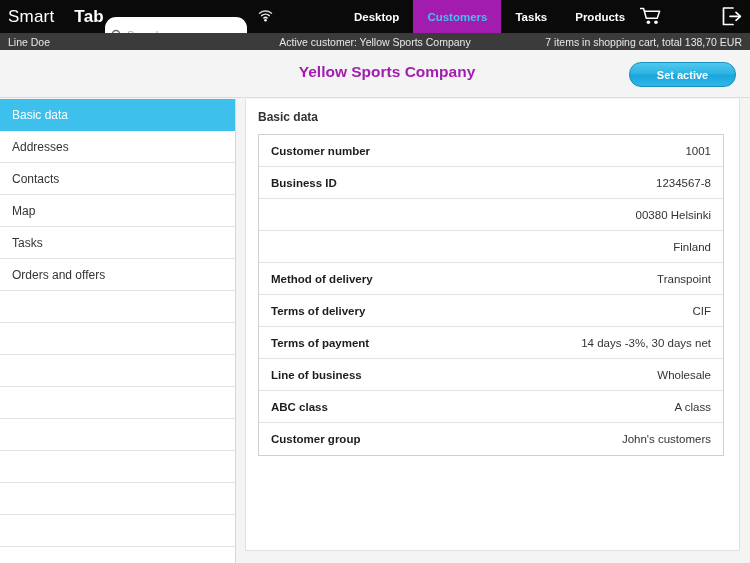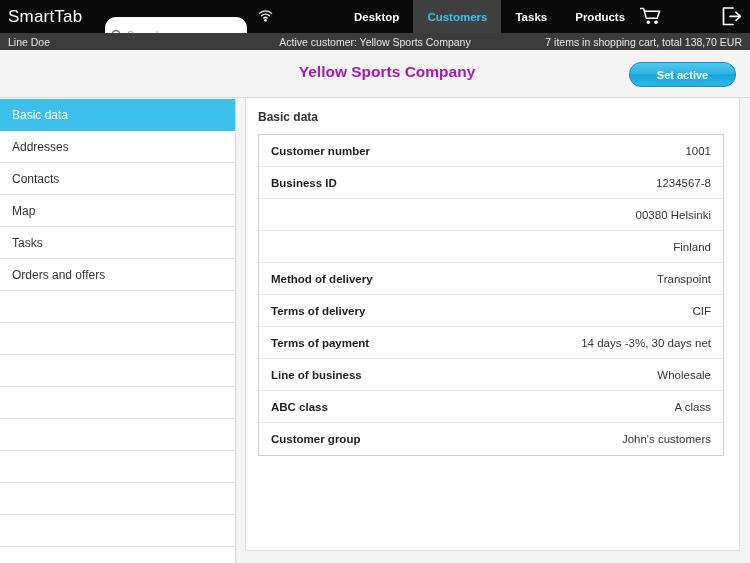--- a/index.html
+++ b/index.html
@@ -18,21 +18,21 @@
     display: flex; align-items: center;
   }
   #logo {
     color: #ffffff;
     font-size: 17px;
     margin-left: 8px;
     letter-spacing: .2px;
     white-space: nowrap;
   }
   #logo .light { font-weight: 300; }
-  #logo .bold  { font-weight: normal; }
+  #logo .bold  { font-weight: bold; margin-left: 20px; }
 
   #search-wrap {
     position: absolute; left: 105px; top: 17px;
     width: 142px; height: 36px;
     background: #ffffff;
     border-radius: 11px;
     display: flex; align-items: center;
     padding-left: 6px;
   }
   #search-icon { flex: 0 0 auto; display: block; margin-right: 4px; }
@@ -51,21 +51,21 @@
     height: 33px; display: flex; align-items: stretch;
   }
   .nav-item {
     display: flex; align-items: center; justify-content: center;
     padding: 0 14px;
     color: #ffffff;
     font-size: 11.5px; font-weight: bold;
     white-space: nowrap;
     cursor: pointer;
   }
-  .nav-item.active { background: #404040; color: #3cc3ec; }
+  .nav-item.active { background: #a21caf; color: #3cc3ec; }
 
   #cart-icon { position: absolute; left: 640px; top: 7px; cursor: pointer; }
   #logout-icon { position: absolute; left: 722px; top: 7px; cursor: pointer; }
 
   
   #statusbar {
     position: absolute; left: 0; top: 33px;
     width: 750px; height: 17px;
     background: #3b3b3b;
     color: #e8e8e8;

